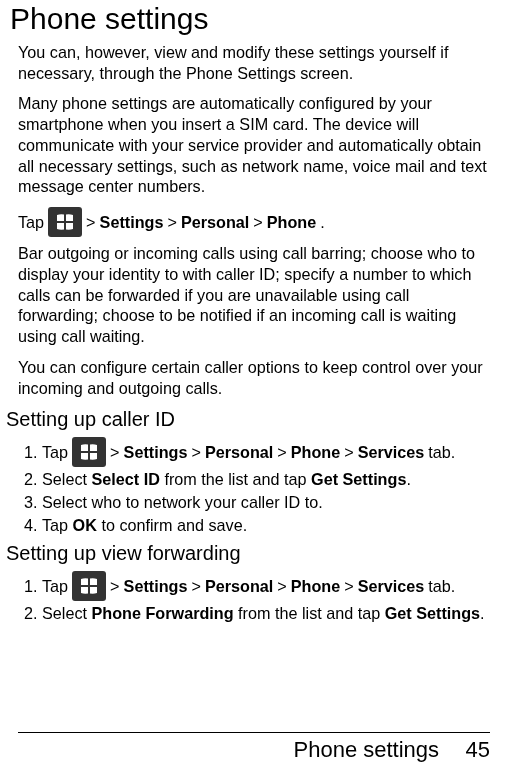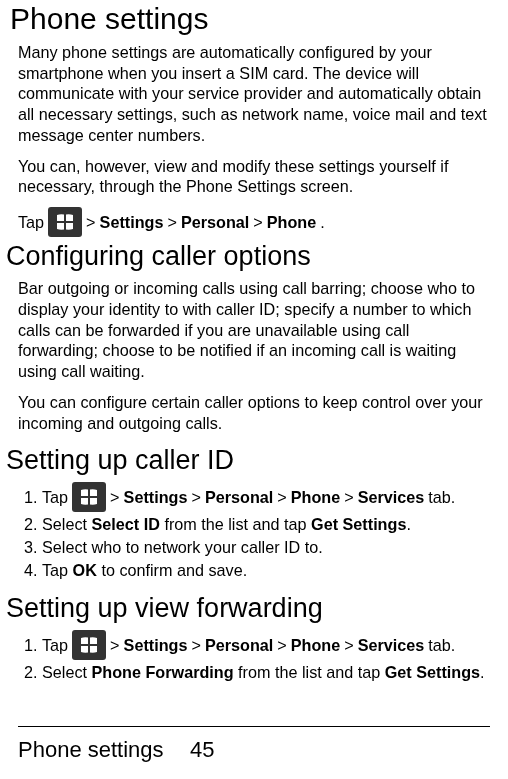--- a/index.html
+++ b/index.html
@@ -21,23 +21,23 @@
     font-size: 30px;
     font-weight: normal;
     margin: 2px 0 6px -8px;
   }
   h2 {
     font-size: 27px;
     font-weight: normal;
     margin: 4px 0 4px -12px;
   }
   h3 {
-    font-size: 27px;
-    font-weight: normal;
-    margin: 12px 0 6px -12px;
+    font-size: 20px;
+    font-weight: normal;
+    margin: 4px 0 6px -12px;
   }
   p {
     font-size: 16.2px;
     line-height: 1.28;
     margin: 6px 0 10px 0;
   }
   p.nav {
     font-size: 16.2px;
     margin: 8px 0 4px 0;
     display: flex;
@@ -72,42 +72,43 @@
     position: relative;
     vertical-align: middle;
   }
   .icon-start svg { display: block; }
   .footer {
     position: absolute;
     bottom: 16px;
     left: 18px;
     right: 18px;
     border-top: 1.5px solid #000;
-    padding-top: 10px;
+    text-align: right;
+    padding-top: 4px;
   }
   .footer-title {
     font-size: 22px;
     font-weight: normal;
     display: inline-block;
     margin-right: 22px;
   }
   .footer-page {
     font-size: 22px;
     font-weight: normal;
     display: inline-block;
   }
 </style>
 </head>
 <body>
 
 <div class="page">
   <h1>Phone settings</h1>
 
+  <p>You can, however, view and modify these settings yourself if necessary, through the Phone Settings screen.</p>
   <p>Many phone settings are automatically configured by your smartphone when you insert a SIM card. The device will communicate with your service provider and automatically obtain all necessary settings, such as network name, voice mail and text message center numbers.</p>
-  <p>You can, however, view and modify these settings yourself if necessary, through the Phone Settings screen.</p>
 
   <p class="nav">
     <span>Tap</span>
     <span class="icon-start">
       <svg width="20" height="20" viewBox="0 0 20 20">
         <g fill="#fff">
           <path d="M2 3 Q5 2 9 2.5 L9 9 L2 9 Z"></path>
           <path d="M11 2.5 Q15 2 18 3 L18 9 L11 9 Z"></path>
           <path d="M2 11 L9 11 L9 17.5 Q5 18 2 17 Z"></path>
           <path d="M11 11 L18 11 L18 17 Q15 18 11 17.5 Z"></path>
@@ -116,21 +117,20 @@
     </span>
     <span>&gt;</span>
     <span class="bold">Settings</span>
     <span>&gt;</span>
     <span class="bold">Personal</span>
     <span>&gt;</span>
     <span class="bold">Phone</span>
       <span>.</span>
   </p>
 
-  <h2>Configuring caller options</h2>
   <p>Bar outgoing or incoming calls using call barring; choose who to display your identity to with caller ID; specify a number to which calls can be forwarded if you are unavailable using call forwarding; choose to be notified if an incoming call is waiting using call waiting.</p>
   <p>You can configure certain caller options to keep control over your incoming and outgoing calls.</p>
 
   <h3>Setting up caller ID</h3>
   <ol>
     <li>
       <span class="li-inline">
         <span>Tap</span>
         <span class="icon-start">
           <svg width="20" height="20" viewBox="0 0 20 20">

